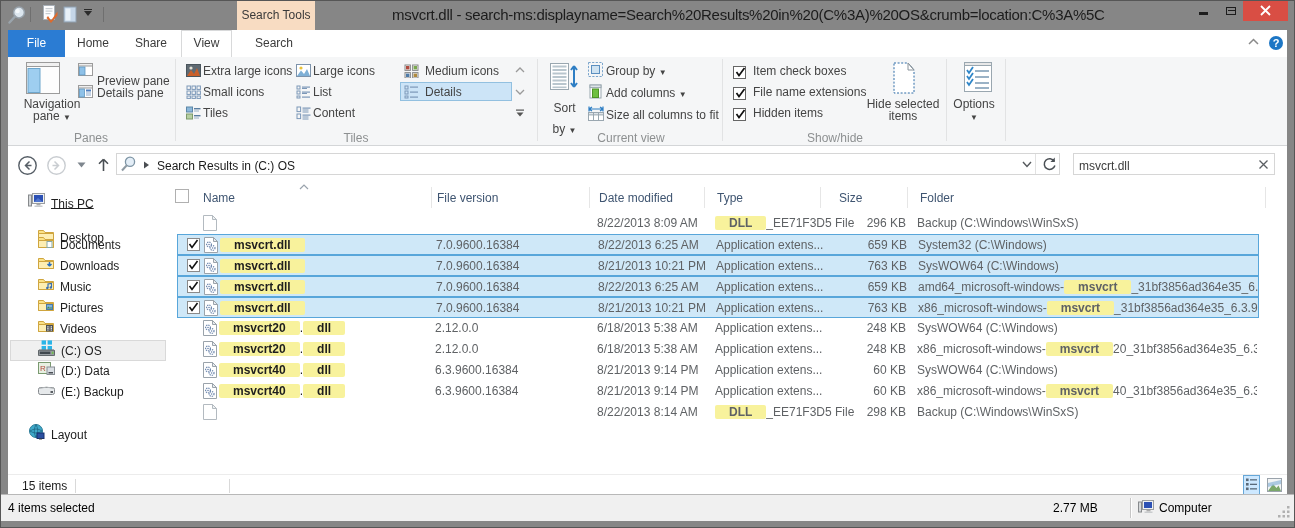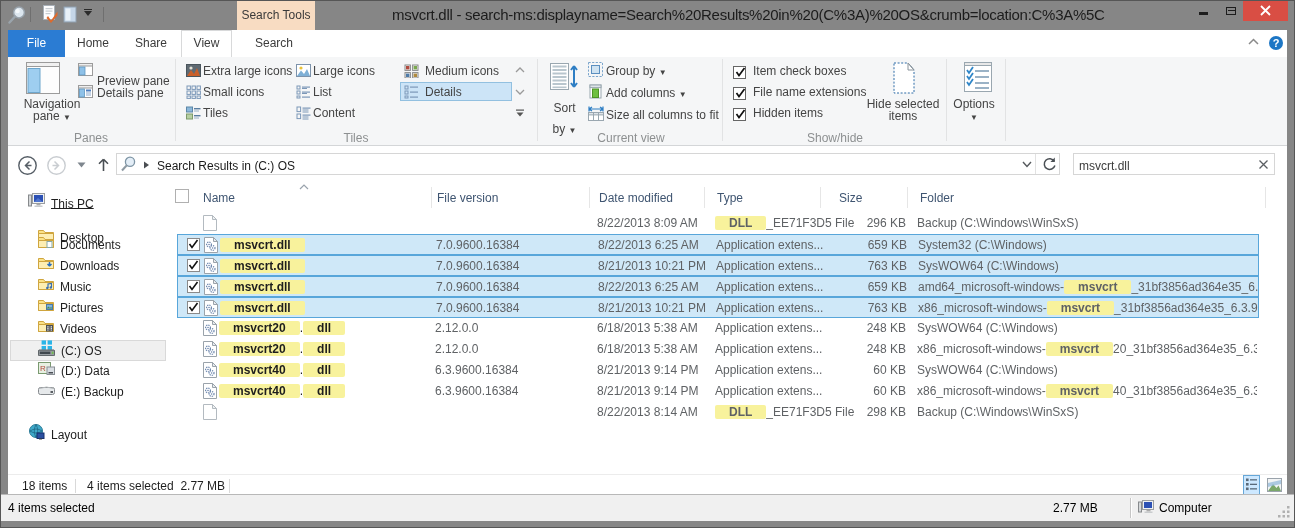--- a/index.html
+++ b/index.html
@@ -589,24 +589,23 @@
             <path d="M9.5 0.5 L9.5 4.5 L13.5 4.5 Z" fill="#eef1f3" stroke="#b3bac0"></path>
           </svg></div>
         <div class="cell" style="left:420px;">8/22/2013 8:14 AM</div>
         <div class="cell" style="left:538px;"><span class="hl">DLL</span>_EE71F3D5 File</div>
         <div class="cell" style="left:631px;width:98px;text-align:right;">298 KB</div>
         <div class="cell" style="left:740px;width:340px;overflow:hidden;">Backup (C:\Windows\WinSxS)</div>
       </div>
 </div>
 </div>
 <div id="sbar1">
-  <div class="abs" style="left:14px;top:0;line-height:22px;">18 items</div>
+  <div class="abs" style="left:14px;top:0;line-height:22px;">15 items</div>
   <div class="abs" style="left:67px;top:4px;width:1px;height:14px;background:#d9d9d9;"></div>
     <div class="abs" style="left:221px;top:4px;width:1px;height:14px;background:#d9d9d9;"></div>
-  <div class="abs" style="left:79px;top:0;line-height:22px;">4 items selected&nbsp;&nbsp;2.77 MB</div>
   <div class="abs" style="left:1235px;top:0px;width:17px;height:20px;background:#cde8ff;border:1px solid #66a7d8;box-sizing:border-box;"></div>
   <svg class="abs" style="left:1238px;top:3px;" width="11" height="13" viewBox="0 0 11 13">
       <g fill="#5a6a7a">
         <rect x="0" y="0.5" width="2.6" height="2.6"></rect>
         <rect x="0" y="5" width="2.6" height="2.6"></rect>
         <rect x="0" y="9.5" width="2.6" height="2.6"></rect>
         <rect x="4" y="1.2" width="7" height="1.3"></rect>
         <rect x="4" y="5.7" width="7" height="1.3"></rect>
         <rect x="4" y="10.2" width="7" height="1.3"></rect>
       </g>

